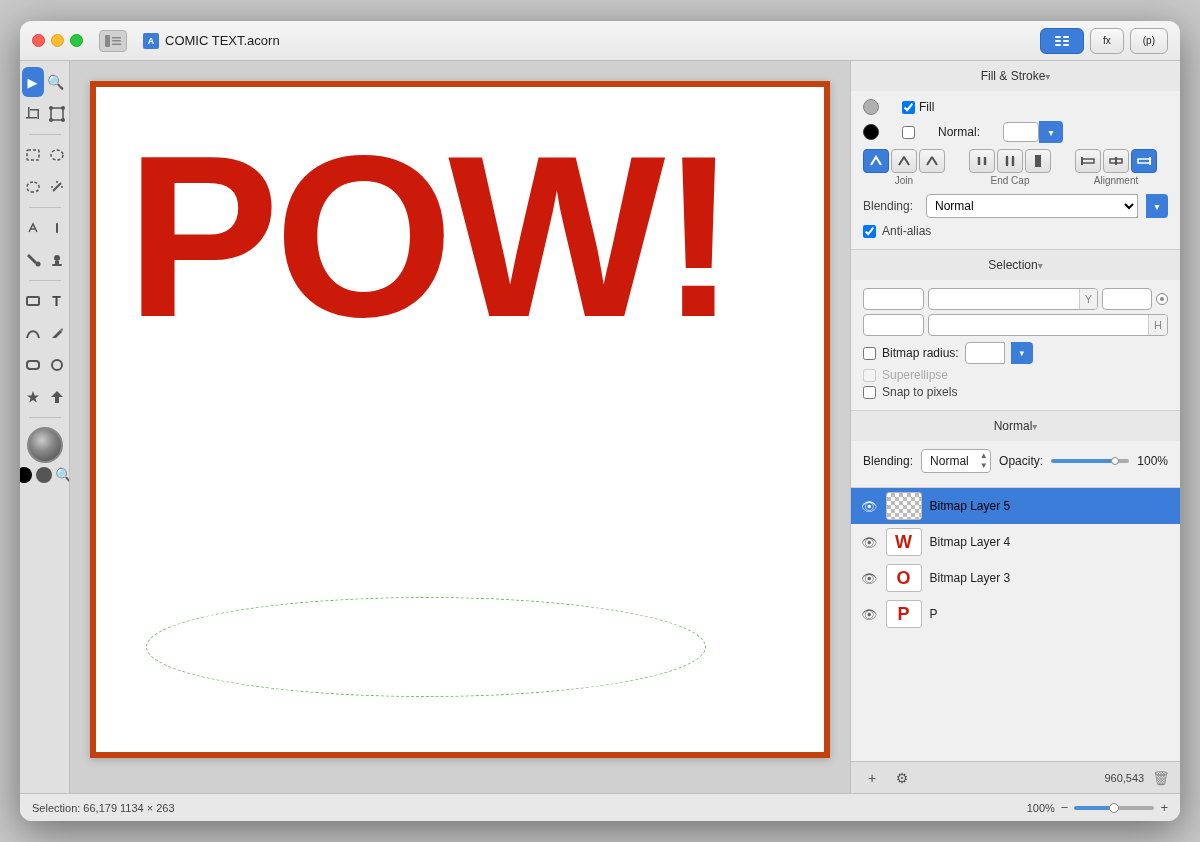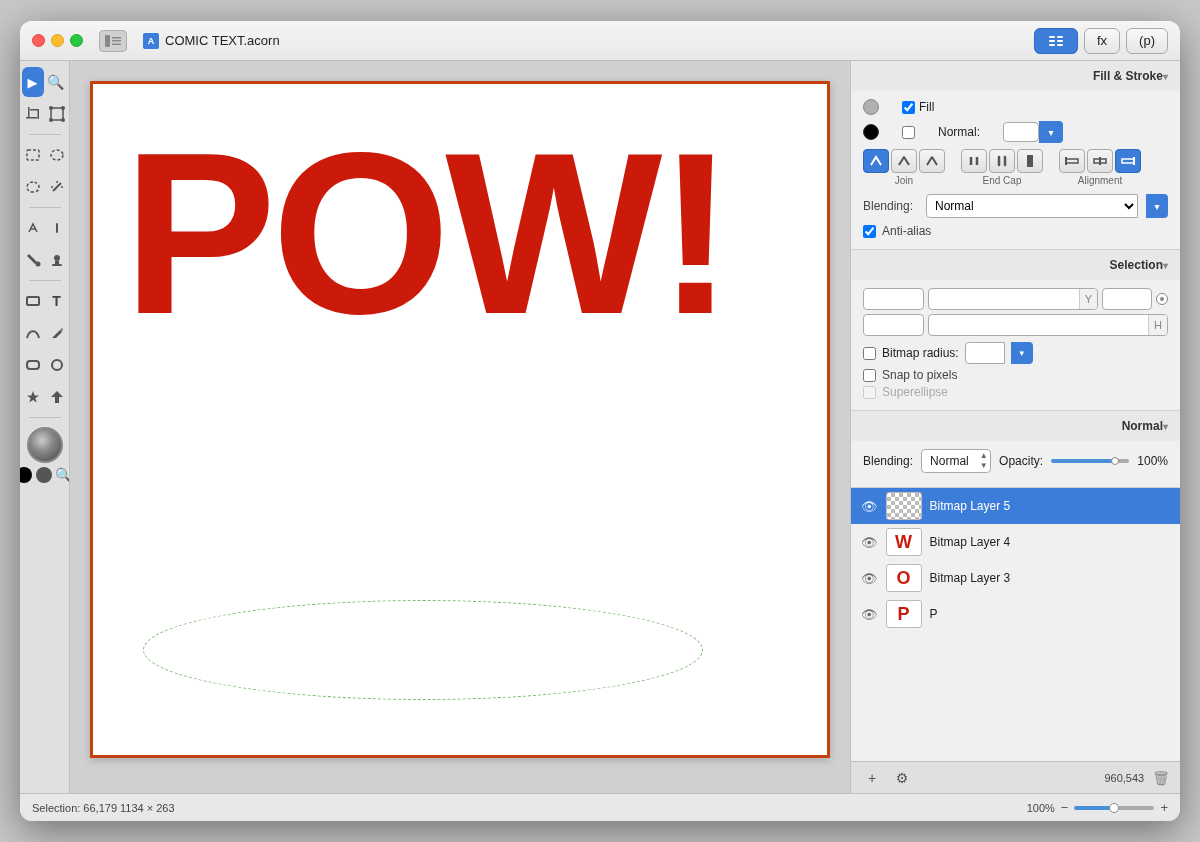--- a/index.html
+++ b/index.html
@@ -66,21 +66,21 @@
     .titlebar-right {
       margin-left: auto;
       display: flex; gap: 6px;
     }
     .titlebar-btn {
       padding: 4px 12px;
       border-radius: 6px;
       border: 1px solid #aaa;
       background: linear-gradient(to bottom, #f9f9f9, #e5e5e5);
       cursor: pointer;
-      font-size: 13px;
+      font-size: 10px;
       display: flex; align-items: center; justify-content: center;
     }
     .titlebar-btn.active {
       background: #3c7dd9;
       border-color: #2a6abf;
       color: white;
     }
     
     .main {
       display: flex;
@@ -147,21 +147,21 @@
     .canvas-area {
       flex: 1;
       background: #d0d0d0;
       position: relative;
       overflow: hidden;
     }
     .canvas-bg {
       position: absolute;
       top: 20px; left: 20px; right: 20px; bottom: 35px;
       background: white;
-      border: 3px solid #c2410c;
+      border: 6px solid #c2410c;
       box-shadow: 0 2px 8px rgba(0,0,0,0.2);
       overflow: hidden;
     }
     .pow-text {
       position: absolute;
       top: 35px;
       left: 30px;
       font-size: 230px;
       font-weight: 900;
       color: #cc1a0a;
@@ -219,24 +219,24 @@
       flex-direction: column;
       flex-shrink: 0;
       overflow-y: auto;
       overflow-x: hidden;
     }
     
     .panel-section {
       border-bottom: 1px solid #d0d0d0;
     }
     .panel-section-header {
-      display: flex; align-items: center; justify-content: flex-end;
+      display: flex; align-items: center; justify-content: center;
       padding: 8px 12px;
       font-size: 12px;
-      font-weight: 700;
+      font-weight: 400;
       color: #333;
       background: #e8e8e8;
       cursor: pointer;
     }
     .panel-chevron { font-size: 10px; color: #888; }
     .panel-content { padding: 8px 12px; }
     
     .fill-stroke-row {
       display: flex; align-items: center; gap: 23px;
       margin-bottom: 6px;
@@ -452,21 +452,21 @@
       overflow: hidden;
       flex-shrink: 0;
     }
     .layer-thumb-checker {
       background: repeating-conic-gradient(#bbb 0% 25%, white 0% 50%) 0 0/8px 8px;
     }
     .layer-thumb-w { color: #cc1a0a; font-family: Impact, sans-serif; font-size: 18px; }
     .layer-thumb-o { color: #cc1a0a; font-family: Impact, sans-serif; font-size: 18px; }
     .layer-thumb-p { color: #cc1a0a; font-family: Impact, sans-serif; font-size: 18px; }
     .layer-name { font-size: 12px; flex: 1; }
-    .layer-item.active .layer-name { color: #ffffff; }
+    .layer-item.active .layer-name { color: #000000; }
     
     .layers-bottom {
       height: 32px;
       background: #e0e0e0;
       border-top: 1px solid #c0c0c0;
       display: flex; align-items: center;
       padding: 0 10px;
       gap: 8px;
       flex-shrink: 0;
     }
@@ -702,21 +702,21 @@
             <label class="checkbox-label">
               <input type="checkbox" style="">
             </label>
             <span>Normal:</span>
             <div class="stroke-field">
               <input type="text" class="stroke-value" style="">
               <button class="stroke-dropdown">▾</button>
             </div>
           </div>
 
-          <div style="display:flex; gap:16px; align-items:flex-end; margin-bottom:8px; margin-top:4px;">
+          <div style="display:flex; gap:24px; align-items:flex-end; margin-bottom:8px; margin-top:4px;">
             <div class="icon-group">
               <div style="display:flex; gap:2px;">
 
                 <div class="icon-btn active">
                   <svg width="14" height="12" viewBox="0 0 14 12">
                       <polyline points="2,10 7,2 12,10" fill="none" stroke="white" stroke-width="2" stroke-linejoin="miter"></polyline>
                     </svg>
                 </div>
 
                 <div class="icon-btn">
@@ -834,26 +834,26 @@
             </div>
           </div>
 
           <div class="corner-row">
             <input type="checkbox" style="">
             <span>Bitmap radius:</span>
             <input class="corner-input" type="text" style="">
             <button class="corner-dropdown">▾</button>
           </div>
           <div class="checkbox-row">
+            <input type="checkbox" disabled="" style="">
+            <span style="color:#aaa;">Superellipse</span>
+          </div>
+          <div class="checkbox-row">
             <input type="checkbox" style="">
             <span>Snap to pixels</span>
-          </div>
-          <div class="checkbox-row">
-            <input type="checkbox" disabled="" style="">
-            <span style="color:#aaa;">Superellipse</span>
           </div>
         </div>
       </div>
 
       <div class="panel-section">
         <div class="panel-section-header">
           <span>Normal</span>
           <span class="panel-chevron">▾</span>
         </div>
         <div class="panel-content">

